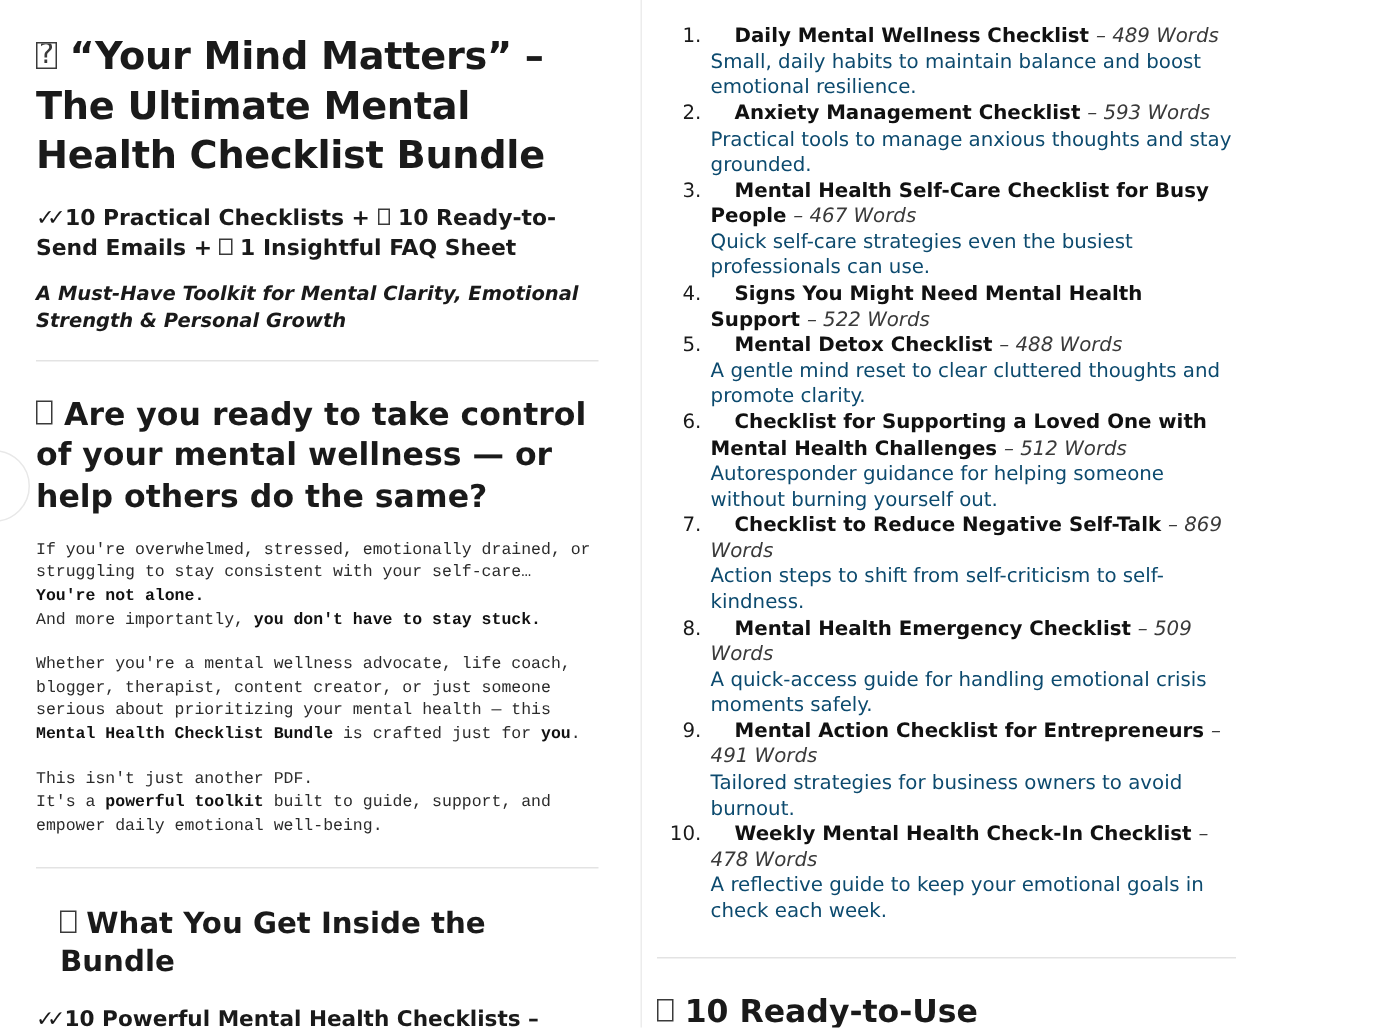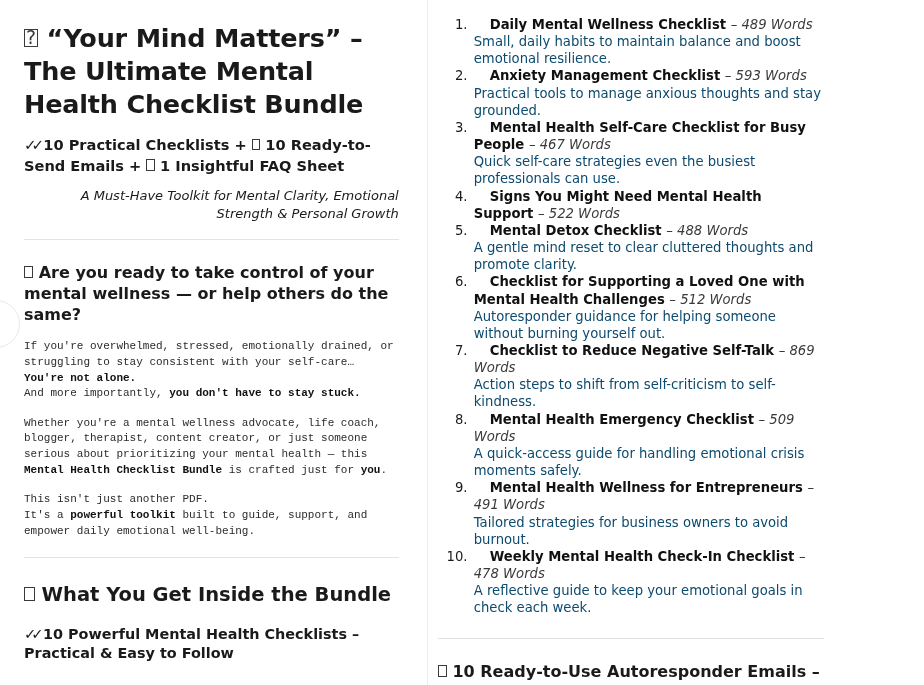--- a/index.html
+++ b/index.html
@@ -94,43 +94,42 @@
 
   .subhead {
     font-size: 14.6px;
     font-weight: bold;
     line-height: 1.35;
     margin: 0 0 12px 0;
   }
 
   .tagline {
     font-size: 13px;
-    font-weight: normal;
+    font-weight: bold;
     font-style: italic;
     line-height: 1.38;
     margin: 0 0 16px 0;
-    text-align: right;
   }
 
   hr.rule {
     border: 0;
     border-top: 1px solid #e3e3e3;
     margin: 0 0 22px 0;
   }
   .col-right hr.rule { margin: 0 0 20px 0; }
 
   h2.section {
-    font-size: 16px;
+    font-size: 21px;
     font-weight: bold;
     line-height: 1.32;
     margin: 0 0 14px 0;
   }
   h2.section.big {
     font-size: 19.5px;
-    margin: 0 0 16px 0;
+    margin: 0 0 16px 16px;
   }
 
   p.body {
     font-size: 11px;
     line-height: 1.42;
     margin: 0 0 14px 0;
     color: #2b2b2b;
     font-family: Liberation Mono, monospace;
   }
   p.body b { color: #111; }
@@ -209,21 +208,21 @@
 
     <ol class="nlist" id="checklist-list">
         <li><span class="li-title">Daily Mental Wellness Checklist </span><span class="li-words">– 489 Words</span><span class="li-desc">Small, daily habits to maintain balance and boost emotional resilience.</span></li>
         <li><span class="li-title">Anxiety Management Checklist </span><span class="li-words">– 593 Words</span><span class="li-desc">Practical tools to manage anxious thoughts and stay grounded.</span></li>
         <li><span class="li-title">Mental Health Self-Care Checklist for Busy People </span><span class="li-words">– 467 Words</span><span class="li-desc">Quick self-care strategies even the busiest professionals can use.</span></li>
         <li><span class="li-title">Signs You Might Need Mental Health Support </span><span class="li-words">– 522 Words</span></li>
         <li><span class="li-title">Mental Detox Checklist </span><span class="li-words">– 488 Words</span><span class="li-desc">A gentle mind reset to clear cluttered thoughts and promote clarity.</span></li>
         <li><span class="li-title">Checklist for Supporting a Loved One with Mental Health Challenges </span><span class="li-words">– 512 Words</span><span class="li-desc">Autoresponder guidance for helping someone without burning yourself out.</span></li>
         <li><span class="li-title">Checklist to Reduce Negative Self-Talk </span><span class="li-words">– 869 Words</span><span class="li-desc">Action steps to shift from self-criticism to self-kindness.</span></li>
         <li><span class="li-title">Mental Health Emergency Checklist </span><span class="li-words">– 509 Words</span><span class="li-desc">A quick-access guide for handling emotional crisis moments safely.</span></li>
-        <li><span class="li-title">Mental Health Wellness for Entrepreneurs </span><span class="li-words">– 491 Words</span><span class="li-desc">Tailored strategies for business owners to avoid burnout.</span></li>
+        <li><span class="li-title">Mental Action Checklist for Entrepreneurs </span><span class="li-words">– 491 Words</span><span class="li-desc">Tailored strategies for business owners to avoid burnout.</span></li>
         <li><span class="li-title">Weekly Mental Health Check-In Checklist </span><span class="li-words">– 478 Words</span><span class="li-desc">A reflective guide to keep your emotional goals in check each week.</span></li>
       </ol>
 
     <hr class="rule" style="margin-top:22px;margin-bottom:22px;">
 
     <h2 class="section"><span class="tofu tofu-blank">&nbsp;</span>&nbsp;<span>10 Ready-to-Use Autoresponder Emails – Warm, Supportive &amp; Conversion-Friendly</span></h2>
 
     <p class="body">You’ll also receive beautifully written, high-empathy email autoresponders to help you connect with your audience — whether you're building a list or nurturing leads.</p>
 
   </div>

